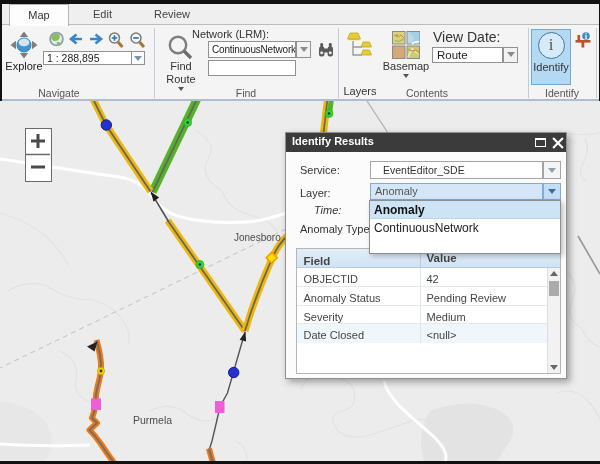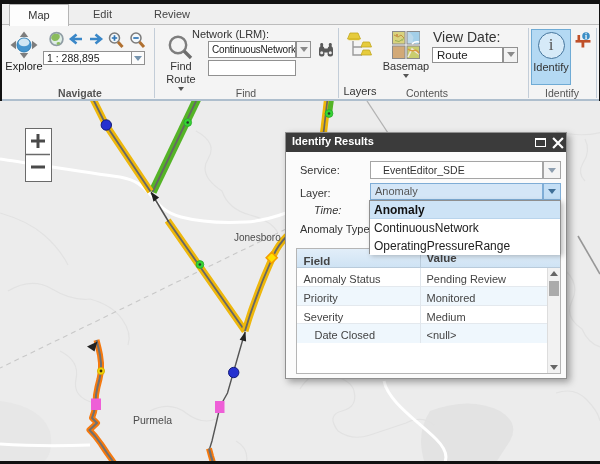--- a/index.html
+++ b/index.html
@@ -110,21 +110,21 @@
 <div class="abs" style="left:9px;top:4px;width:58px;height:21px;background:#fdfdfd;border:1px solid #b5b5b5;border-bottom:none;border-radius:0 0 0 0;
      font-size:11px;color:#333;text-align:center;line-height:20px;">Map</div>
 <div class="abs" style="left:75px;top:4px;width:55px;height:20px;font-size:11px;color:#444;text-align:center;line-height:20px;">Edit</div>
 <div class="abs" style="left:143px;top:4px;width:58px;height:20px;font-size:11px;color:#444;text-align:center;line-height:20px;">Review</div>
 
 <div class="abs" style="left:154px;top:28px;width:1px;height:70px;background:#c3cdd8;"></div>
 <div class="abs" style="left:338px;top:28px;width:1px;height:70px;background:#c3cdd8;"></div>
 <div class="abs" style="left:528px;top:28px;width:1px;height:70px;background:#c3cdd8;"></div>
 <div class="abs" style="left:596px;top:28px;width:1px;height:70px;background:#c3cdd8;"></div>
 
-<div class="abs lbl" style="left:40px;top:87px;width:80px;text-align:center;font-weight:bold;">Navigate</div>
+<div class="abs lbl" style="left:19px;top:87px;width:80px;text-align:center;">Navigate</div>
 <div class="abs lbl" style="left:206px;top:87px;width:80px;text-align:center;">Find</div>
 <div class="abs lbl" style="left:387px;top:87px;width:80px;text-align:center;">Contents</div>
 <div class="abs lbl" style="left:522px;top:87px;width:80px;text-align:center;">Identify</div>
 
 <svg class="abs" style="left:9px;top:30px;" width="30" height="30" viewBox="0 0 30 30">
   <polygon points="15,1.5 19.2,7 10.8,7" fill="#7d7d7d"></polygon>
   <polygon points="15,28.5 19.2,23 10.8,23" fill="#7d7d7d"></polygon>
   <polygon points="1.5,15 7,10.8 7,19.2" fill="#7d7d7d"></polygon>
   <polygon points="28.5,15 23,10.8 23,19.2" fill="#7d7d7d"></polygon>
   <circle cx="15" cy="15" r="7" fill="#4495cf" stroke="#2f7fb5" stroke-width="1"></circle>
@@ -261,47 +261,46 @@
   <div style="position:absolute;left:9.5px;top:115px;width:265px;height:126px;border:1px solid #b5b5b5;box-sizing:border-box;background:#fff;overflow:hidden;">
 
     <div style="position:absolute;left:0;top:0;width:100%;height:19px;background:linear-gradient(#e2eef9,#cfe3f4);border-bottom:1px solid #b9cbdb;box-sizing:border-box;">
       <span style="position:absolute;left:7px;top:6px;font-size:11.5px;font-weight:bold;color:#444;">Field</span>
       <span style="position:absolute;left:130px;top:3px;font-size:11.5px;font-weight:bold;color:#444;">Value</span>
       <div style="position:absolute;left:123px;top:0;width:1px;height:19px;background:#b9cbdb;"></div>
     </div>
 
     <div style="position:absolute;left:0;top:19px;width:250px;">
       <div style="height:18.75px;background:#fff;border-bottom:1px solid #e4e9ee;box-sizing:border-box;position:relative;">
+        <span style="position:absolute;left:7px;top:5px;font-size:11px;color:#444;">OBJECTID</span>
+        <span style="position:absolute;left:130px;top:5px;font-size:11px;color:#444;">42</span>
+        <div style="position:absolute;left:123px;top:0;width:1px;height:18.75px;background:#e0e6ec;"></div>
+      </div>
+      <div style="height:18.75px;background:#fff;border-bottom:1px solid #e4e9ee;box-sizing:border-box;position:relative;">
         <span style="position:absolute;left:7px;top:5px;font-size:11px;color:#444;">Anomaly Status</span>
         <span style="position:absolute;left:130px;top:5px;font-size:11px;color:#444;">Pending Review</span>
-        <div style="position:absolute;left:123px;top:0;width:1px;height:18.75px;background:#e0e6ec;"></div>
-      </div>
-      <div style="height:18.75px;background:#eff7fd;border-bottom:1px solid #e4e9ee;box-sizing:border-box;position:relative;">
-        <span style="position:absolute;left:7px;top:5px;font-size:11px;color:#444;">Priority</span>
-        <span style="position:absolute;left:130px;top:5px;font-size:11px;color:#444;">Monitored</span>
         <div style="position:absolute;left:123px;top:0;width:1px;height:18.75px;background:#e0e6ec;"></div>
       </div>
       <div style="height:18.75px;background:#fff;border-bottom:1px solid #e4e9ee;box-sizing:border-box;position:relative;">
         <span style="position:absolute;left:7px;top:5px;font-size:11px;color:#444;">Severity</span>
         <span style="position:absolute;left:130px;top:5px;font-size:11px;color:#444;">Medium</span>
         <div style="position:absolute;left:123px;top:0;width:1px;height:18.75px;background:#e0e6ec;"></div>
       </div>
       <div style="height:18.75px;background:#eff7fd;box-sizing:border-box;position:relative;">
-        <span style="position:absolute;left:7px;top:5px;font-size:11px;color:#444;margin-left:11px;">Date Closed</span>
+        <span style="position:absolute;left:7px;top:5px;font-size:11px;color:#444;">Date Closed</span>
         <span style="position:absolute;left:130px;top:5px;font-size:11px;color:#444;">&lt;null&gt;</span>
         <div style="position:absolute;left:123px;top:0;width:1px;height:18.75px;background:#e0e6ec;"></div>
       </div>
     </div>
 
     <div style="position:absolute;right:0;top:19px;width:13px;height:105px;background:#f2f2f2;border-left:1px solid #ddd;box-sizing:border-box;">
       <div style="position:absolute;left:2px;top:3px;width:0;height:0;border-left:4px solid transparent;border-right:4px solid transparent;border-bottom:5px solid #666;"></div>
       <div style="position:absolute;left:1px;top:13px;width:10px;height:15px;background:#ababab;"></div>
       <div style="position:absolute;left:2px;bottom:3px;width:0;height:0;border-left:4px solid transparent;border-right:4px solid transparent;border-top:5px solid #666;"></div>
     </div>
   </div>
 </div>
 
 <div class="abs" style="left:369px;top:199.5px;width:191.5px;height:54px;background:#fff;border:1px solid #8f8f8f;box-sizing:border-box;z-index:50;
      box-shadow:2px 2px 5px rgba(0,0,0,0.25);">
   <div style="height:18px;background:#cde3f6;font-size:12px;font-weight:bold;color:#111;line-height:18px;padding-left:4px;border-bottom:1px solid #b9d4ec;box-sizing:border-box;">Anomaly</div>
   <div style="height:18px;background:#fff;font-size:12px;color:#222;line-height:18px;padding-left:4px;">ContinuousNetwork</div>
-  <div style="height:18px;background:#fff;font-size:12px;color:#222;line-height:18px;padding-left:4px;">OperatingPressureRange</div>
 </div>
 
 </body></html>

